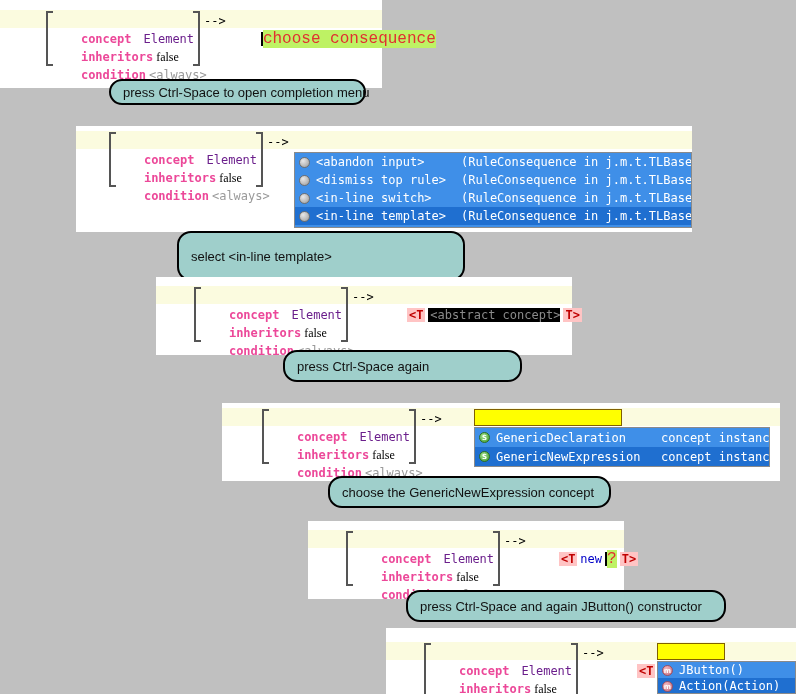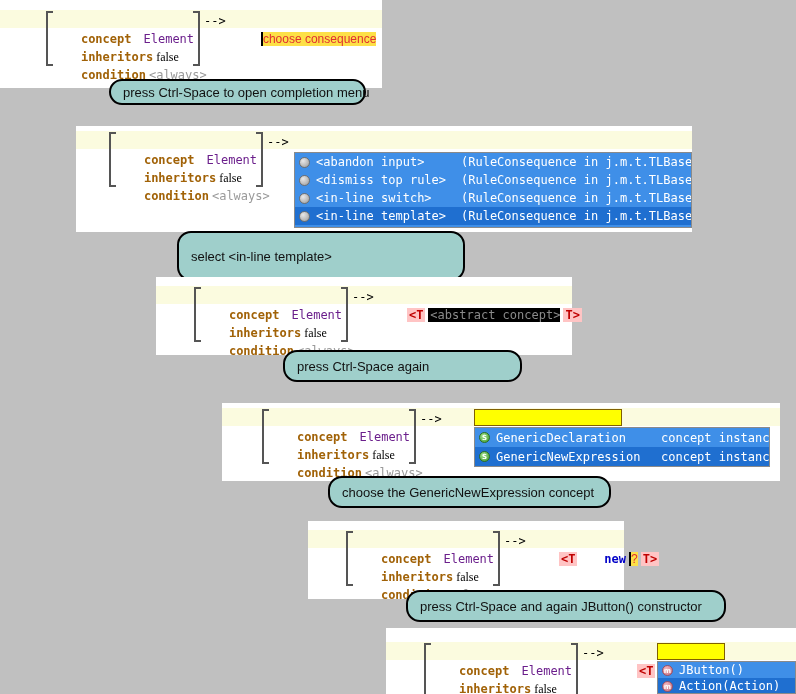--- a/index.html
+++ b/index.html
@@ -23,47 +23,47 @@
     height:18px;
   }
   .coderow{
     position:absolute;
     white-space:pre;
     font-family:"DejaVu Sans Mono","Liberation Mono",monospace;
     font-size:12px;
     line-height:18px;
     height:18px;
   }
-  .kw{color:#a16207;font-weight:bold;}
+  .kw{color:#ec4899;font-weight:bold;}
   .elem{color:#6b1f8c;}
   .plain{color:#000;font-family:Liberation Serif, serif;}
   .gray{color:#9a9a9a;}
   .arrow{color:#000;}
-  .newkw{color:#0000c8;font-weight:bold;margin-left:24px;}
+  .newkw{color:#0000c8;font-weight:normal;}
 
   
   .bracket{
     position:absolute;
     border:2px solid #555;
     width:7px;
     box-sizing:border-box;
   }
   .bracket.left{border-right:none;}
   .bracket.right{border-left:none;}
 
   
   .chip-pink{
     background:#ffc4c4;color:#c00000;font-weight:bold;
     font-family:"DejaVu Sans Mono","Liberation Mono",monospace;
     font-size:12px;padding:0 2px;
   }
   .chip-red-on-pink{
-    background:#fde047;color:#e03030;
-    font-family:Liberation Sans, sans-serif;
-    font-size:12px;
+    background:#bef264;color:#e03030;
+    font-family:Liberation Mono, monospace;
+    font-size:16px;
   }
   .chip-yellow{
     background:#ffff00;color:#000;
     font-family:"DejaVu Sans Mono","Liberation Mono",monospace;
     font-size:12px;
     border:1px solid #806000;
     padding:0 1px;
   }
   .chip-tan{
     background:#000000;color:#8a8a8a;

